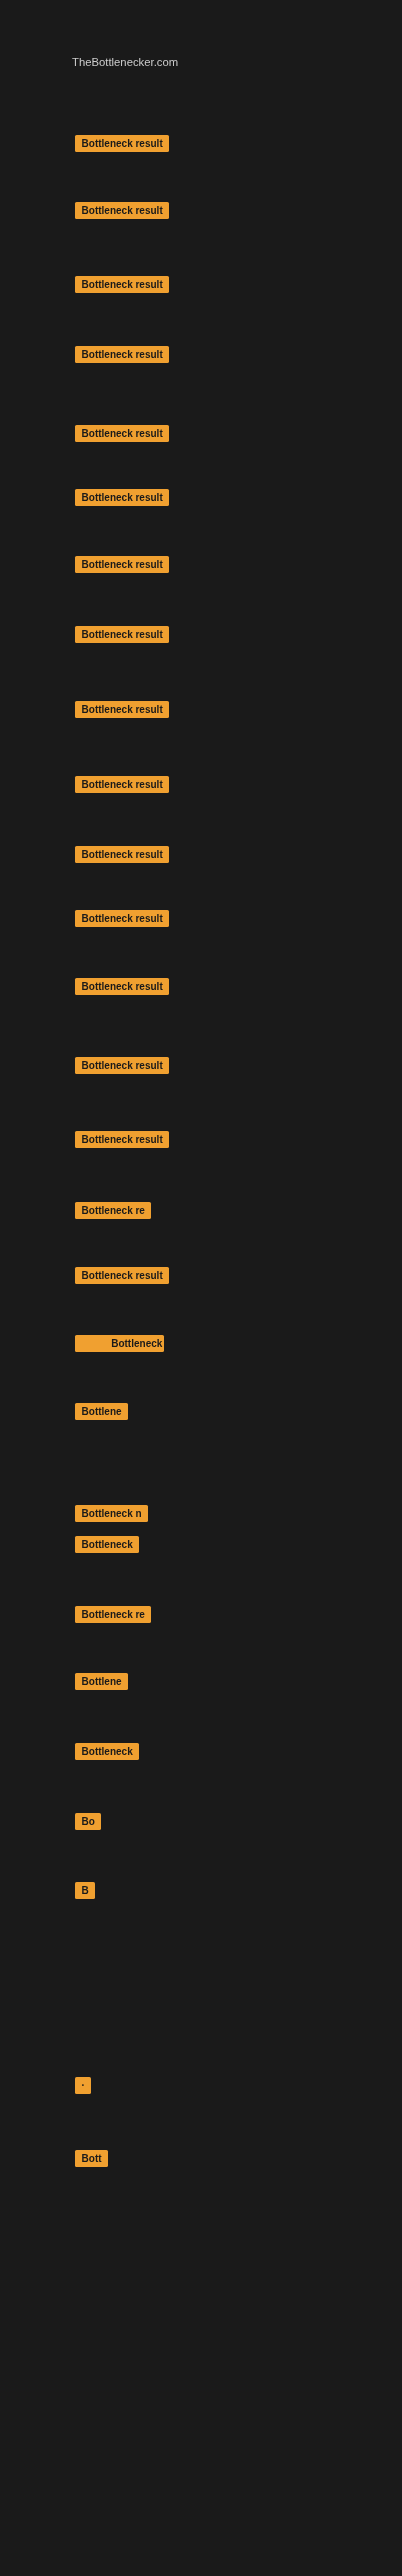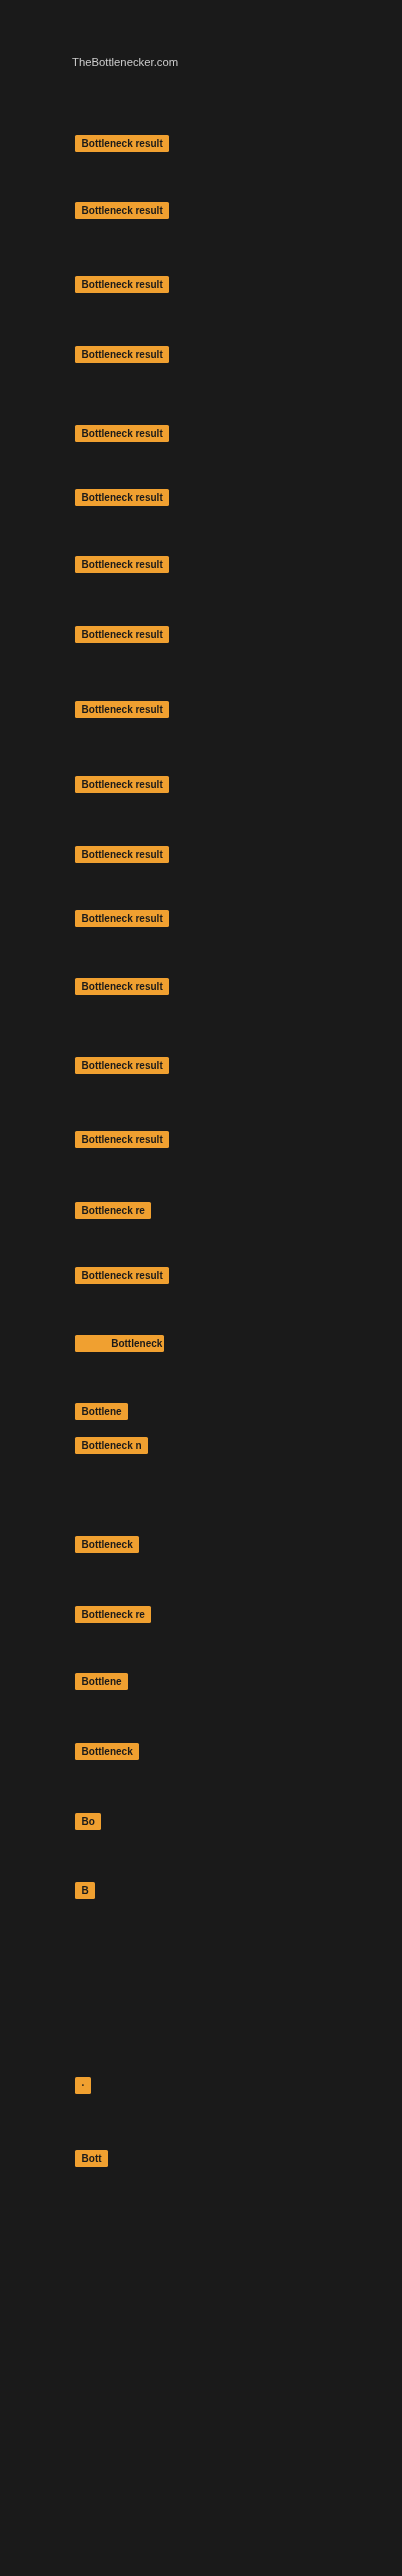--- a/index.html
+++ b/index.html
@@ -65,21 +65,21 @@
     <div class="bottleneck-item" style="position: absolute; top: 671px; left: 3.2px;"><span class="bottleneck-badge" style="max-width: 113px;">Bottleneck result</span></div>
     <div class="bottleneck-item" style="position: absolute; top: 741px; left: 3.2px;"><span class="bottleneck-badge" style="max-width: 113px;">Bottleneck result</span></div>
     <div class="bottleneck-item" style="position: absolute; top: 805px; left: 3.2px;"><span class="bottleneck-badge" style="max-width: 113px;">Bottleneck result</span></div>
     <div class="bottleneck-item" style="position: absolute; top: 873px; left: 3.2px;"><span class="bottleneck-badge" style="max-width: 113px;">Bottleneck result</span></div>
     <div class="bottleneck-item" style="position: absolute; top: 952px; left: 3.2px;"><span class="bottleneck-badge" style="max-width: 113px;">Bottleneck result</span></div>
     <div class="bottleneck-item" style="position: absolute; top: 1026px; left: 3.2px;"><span class="bottleneck-badge" style="max-width: 113px;">Bottleneck result</span></div>
     <div class="bottleneck-item" style="position: absolute; top: 1097px; left: 3.2px;"><span class="bottleneck-badge" style="max-width: 97px;">Bottleneck re</span></div>
     <div class="bottleneck-item" style="position: absolute; top: 1162px; left: 3.2px;"><span class="bottleneck-badge" style="max-width: 105px;">Bottleneck result</span></div>
     <div class="bottleneck-item" style="position: absolute; top: 1230px; left: 3.2px;"><span class="bottleneck-badge" style="max-width: 89px; padding-left: 36px;">Bottleneck r</span></div>
     <div class="bottleneck-item" style="position: absolute; top: 1298px; left: 3.2px;"><span class="bottleneck-badge" style="max-width: 76px;">Bottlene</span></div>
-    <div class="bottleneck-item" style="position: absolute; top: 1332px; left: 3.2px;"><span class="bottleneck-badge" style="max-width: 87px;">Bottleneck n</span></div>
+    <div class="bottleneck-item" style="position: absolute; top: 1400px; left: 3.2px;"><span class="bottleneck-badge" style="max-width: 87px;">Bottleneck n</span></div>
     <div class="bottleneck-item" style="position: absolute; top: 1431px; left: 3.2px;"><span class="bottleneck-badge" style="max-width: 81px;">Bottleneck</span></div>
     <div class="bottleneck-item" style="position: absolute; top: 1501px; left: 3.2px;"><span class="bottleneck-badge" style="max-width: 93px;">Bottleneck re</span></div>
     <div class="bottleneck-item" style="position: absolute; top: 1568px; left: 3.2px;"><span class="bottleneck-badge" style="max-width: 72px;">Bottlene</span></div>
     <div class="bottleneck-item" style="position: absolute; top: 1638px; left: 3.2px;"><span class="bottleneck-badge" style="max-width: 79px;">Bottleneck</span></div>
     <div class="bottleneck-item" style="position: absolute; top: 1708px; left: 3.2px;"><span class="bottleneck-badge" style="max-width: 40px;">Bo</span></div>
     <div class="bottleneck-item" style="position: absolute; top: 1777px; left: 3.2px;"><span class="bottleneck-badge" style="max-width: 31px;">B</span></div>
     <div class="bottleneck-item" style="position: absolute; top: 1972px; left: 3.2px;"><span class="bottleneck-badge" style="max-width: 26px;">·</span></div>
     <div class="bottleneck-item" style="position: absolute; top: 2045px; left: 3.2px;"><span class="bottleneck-badge" style="max-width: 44px; text-align: center;">Bott</span></div>
   </div>
 

